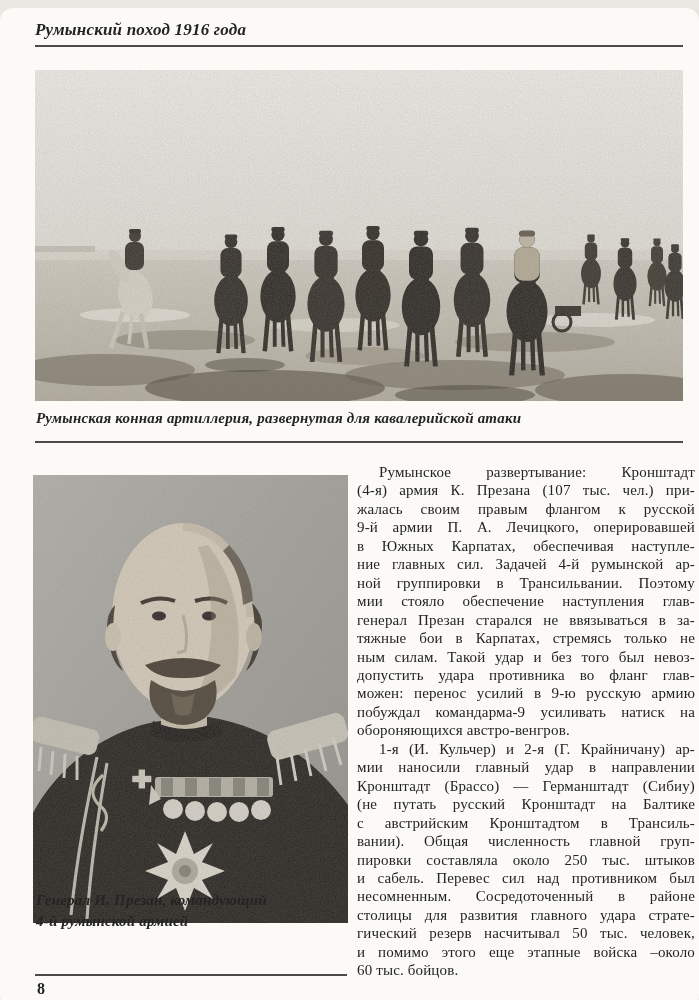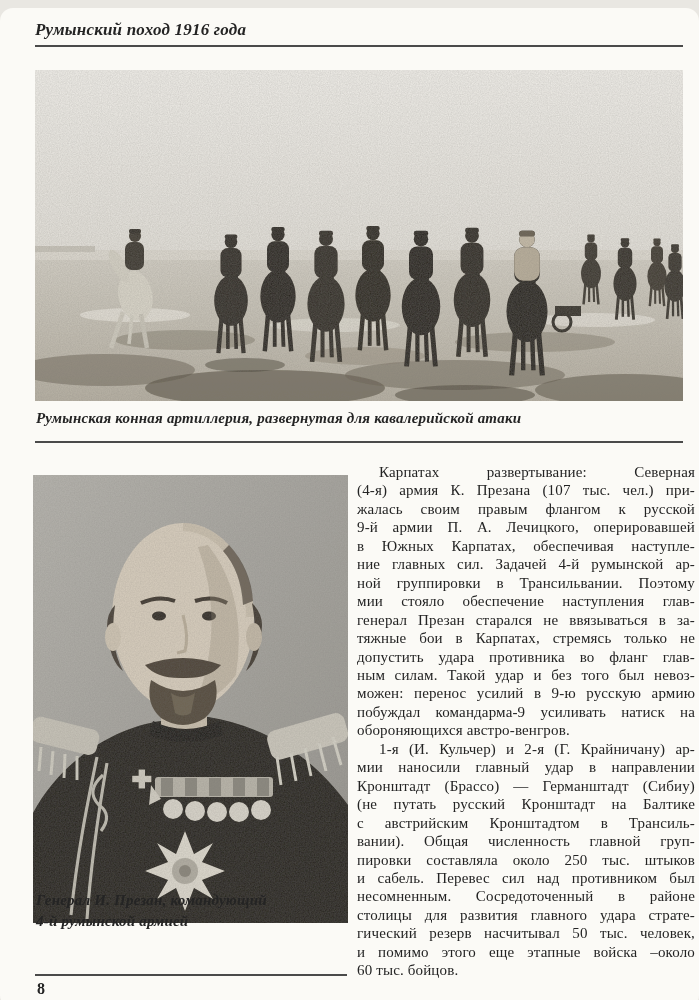--- a/index.html
+++ b/index.html
@@ -249,32 +249,32 @@
       </g>
     </svg>
   </figure>
 
   <div class="caption caption-portrait">
     <div>Генерал И. Презан, командующий</div>
     <div>4-й румынской армией</div>
   </div>
 
   <div class="body-column">
-      <div class="line first">Карпатах развертывание: Северная</div>
+      <div class="line first">Румынское развертывание: Кронштадт</div>
       <div class="line">(4-я) армия К. Презана (107 тыс. чел.) при-</div>
       <div class="line">жалась своим правым флангом к русской</div>
       <div class="line">9-й армии П. А. Лечицкого, оперировавшей</div>
       <div class="line">в Южных Карпатах, обеспечивая наступле-</div>
       <div class="line">ние главных сил. Задачей 4-й румынской ар-</div>
       <div class="line">ной группировки в Трансильвании. Поэтому</div>
       <div class="line">мии стояло обеспечение наступления глав-</div>
       <div class="line">генерал Презан старался не ввязываться в за-</div>
       <div class="line">тяжные бои в Карпатах, стремясь только не</div>
+      <div class="line">ным силам. Такой удар и без того был невоз-</div>
       <div class="line">допустить удара противника во фланг глав-</div>
-      <div class="line">ным силам. Такой удар и без того был невоз-</div>
       <div class="line">можен: перенос усилий в 9-ю русскую армию</div>
       <div class="line">побуждал командарма-9 усиливать натиск на</div>
       <div class="line last">обороняющихся австро-венгров.</div>
       <div class="line first">1-я (И. Кульчер) и 2-я (Г. Крайничану) ар-</div>
       <div class="line">мии наносили главный удар в направлении</div>
       <div class="line">Кронштадт (Брассо) — Германштадт (Сибиу)</div>
       <div class="line">(не путать русский Кронштадт на Балтике</div>
       <div class="line">с австрийским Кронштадтом в Трансиль-</div>
       <div class="line">вании). Общая численность главной груп-</div>
       <div class="line">пировки составляла около 250 тыс. штыков</div>

